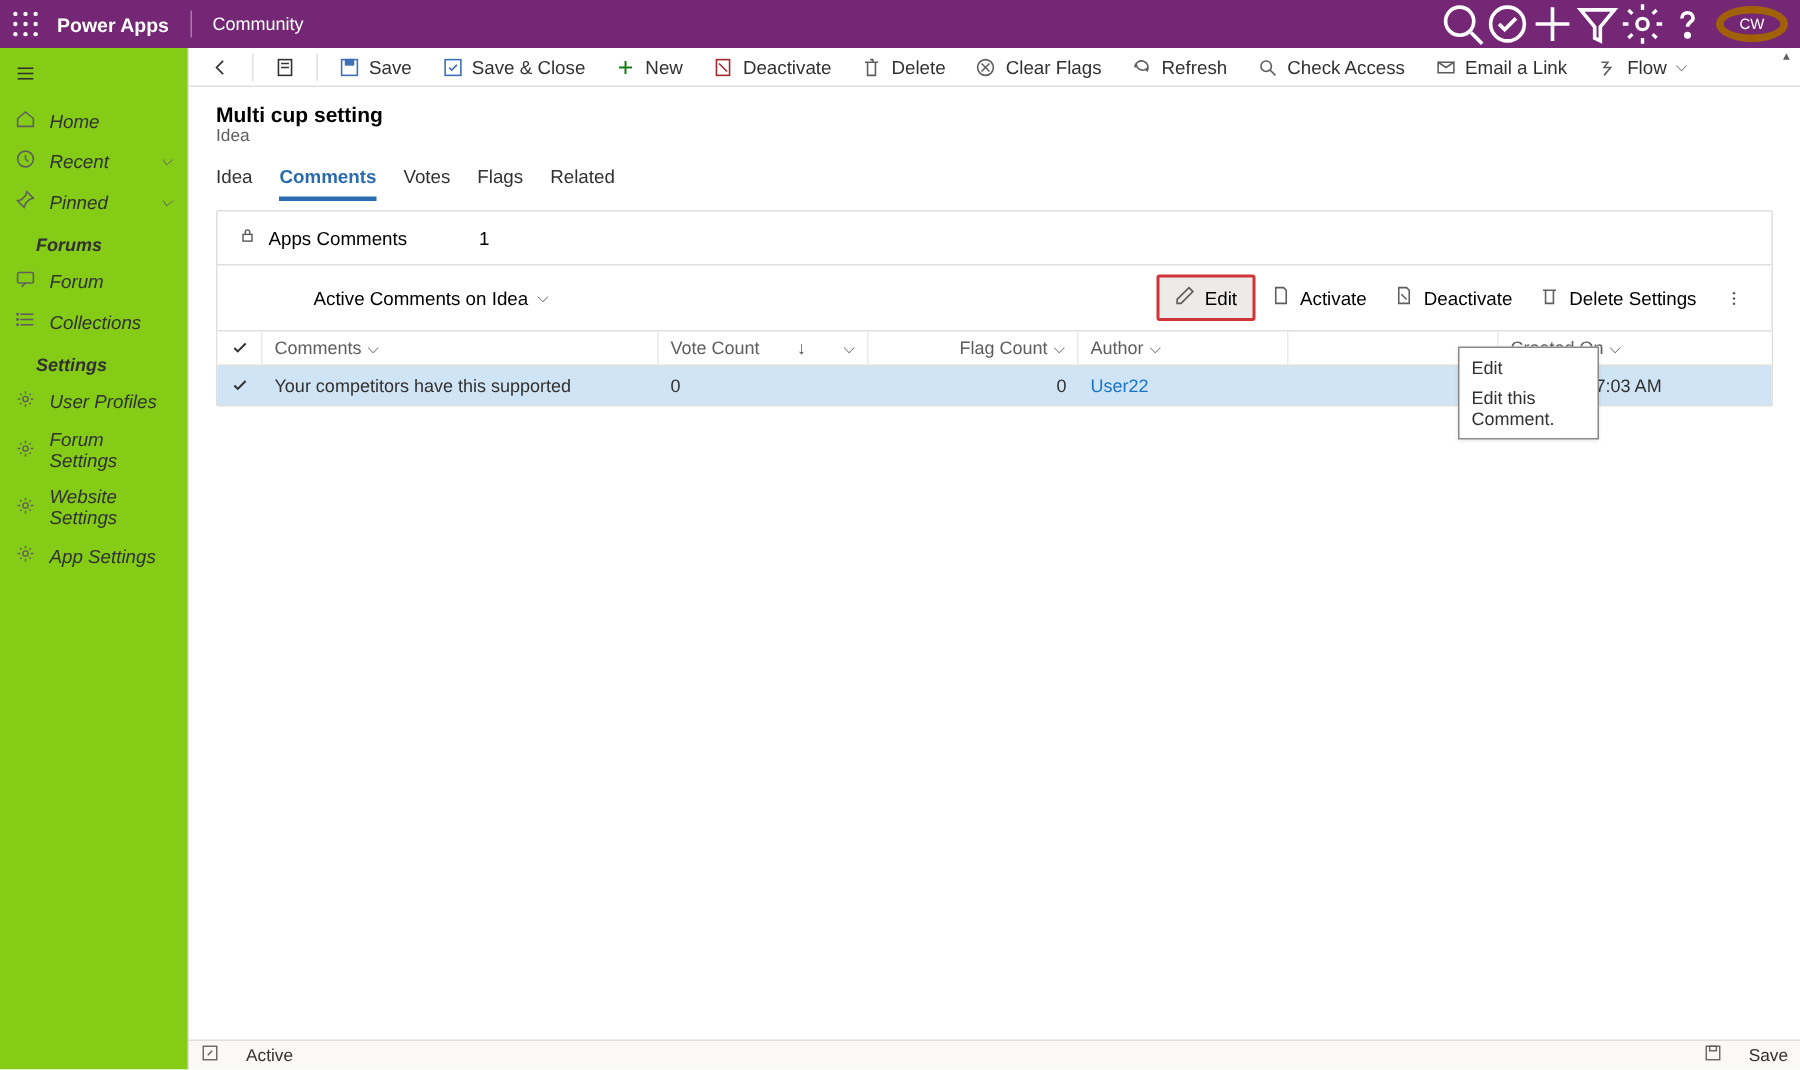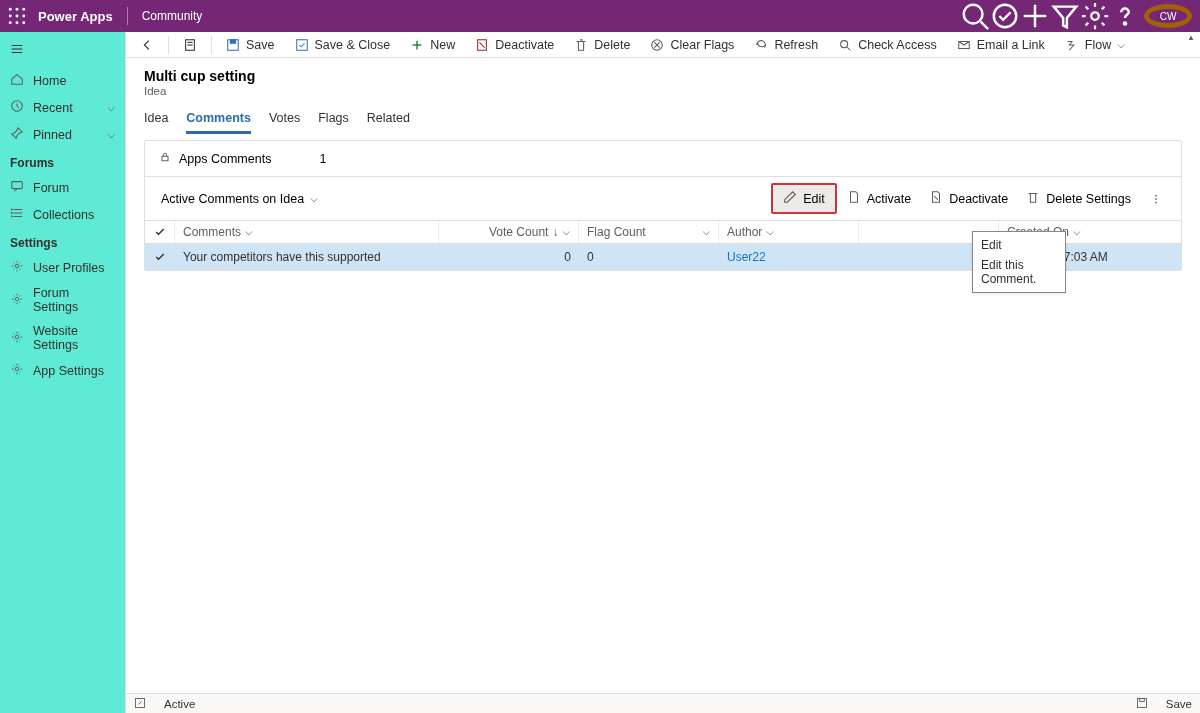--- a/index.html
+++ b/index.html
@@ -10,25 +10,25 @@
 .top-header .waffle { width: 18px; height: 18px; display:flex; align-items:center; justify-content:center; margin-right: 12px; cursor:pointer; }
 .top-header .brand { font-weight: 600; font-size: 13px; margin-right: 14px; }
 .top-header .divider { width: 1px; height: 18px; background: rgba(255,255,255,0.4); margin-right: 14px; }
 .top-header .community { font-size: 12px; }
 .top-header .spacer { flex: 1; }
 .top-header .ticon { width: 30px; height: 32px; display:flex; align-items:center; justify-content:center; cursor:pointer; }
 .top-header .avatar { width: 48px; height: 24px; border: 5px solid #a16207; border-radius: 50%; display:flex; align-items:center; justify-content:center; font-size: 10px; margin-left: 4px; cursor:pointer;}
 
 
 .shell { display:flex; height: calc(713px - 32px); }
-.leftnav { width: 126px; background: #5eead4; border-right: 1px solid #e1dfdd; padding-top: 6px; font-size: 12.5px; color:#323130; }
+.leftnav { width: 126px; background: #84cc16; border-right: 1px solid #e1dfdd; padding-top: 6px; font-size: 12.5px; color:#323130;font-style:italic; }
 .leftnav .hamburger { padding: 4px 10px 8px 10px; cursor:pointer; }
 .leftnav .navitem { display:flex; align-items:center; padding: 5px 10px; cursor:pointer; gap:9px; }
 .leftnav .navitem .chev { margin-left:auto; color:#605e5c; }
-.leftnav .section { padding: 8px 10px 4px 10px; font-weight:600; font-size:12px; color:#323130; }
+.leftnav .section { padding: 8px 10px 4px 24px; font-weight:600; font-size:12px; color:#323130; }
 .leftnav svg { width:14px; height:14px; }
 
 
 .main { flex:1; display:flex; flex-direction:column; position:relative; }
 
 
 .cmdbar { height: 26px; border-bottom: 1px solid #e1dfdd; display:flex; align-items:center; padding: 0 6px; gap: 4px; font-size:12.5px; color:#323130; }
 .cmdbar .cbtn { display:flex; align-items:center; gap:6px; padding: 3px 8px; cursor:pointer; border-radius:2px; }
 .cmdbar .sep { width:1px; height:18px; background:#e1dfdd; margin: 0 2px; }
 .cmdbar svg { width:14px; height:14px; }
@@ -41,37 +41,37 @@
 
 .tabs { display:flex; gap: 18px; padding: 14px 18px 0 18px; font-size: 12.5px; border-bottom: none; }
 .tabs .tab { padding-bottom: 6px; cursor:pointer; color:#323130; }
 .tabs .tab.active { border-bottom: 3px solid #2b6cb0; color:#2b6cb0; font-weight:600; }
 
 
 .card { margin: 6px 18px 0 18px; border:1px solid #e1dfdd; border-radius:2px; position:relative; }
 .card .summary { display:flex; align-items:center; padding: 10px 14px; font-size:12.5px; gap: 8px; border-bottom:1px solid #e1dfdd; }
 .card .summary .count { margin-left: 40px; }
 .card .toolbar { display:flex; align-items:center; padding: 6px 10px; gap: 2px; font-size:12.5px; }
-.card .toolbar .title { padding: 4px 6px; display:flex; align-items:center; gap:6px; }
+.card .toolbar .title { padding: 4px 6px; display:flex; align-items:center; gap:6px;margin-left:48px; }
 .card .toolbar .spacer { flex:1; }
 .card .toolbar .tbtn { display:flex; align-items:center; gap:6px; padding:4px 8px; cursor:pointer; }
 .card .toolbar .tbtn.highlight { background:#edebe9; border:2px solid #d13438; border-radius:2px; padding: 5px 10px; }
 .card .toolbar svg { width:14px; height:14px; }
 
 
 .grid { font-size:12px; color:#323130; }
 .grid .ghead { display:flex; border-top:1px solid #e1dfdd; border-bottom:1px solid #e1dfdd; background:#fff; }
 .grid .gcell { padding: 4px 8px; display:flex; align-items:center; gap:4px; color:#605e5c; border-right:1px solid #edebe9; }
 .grid .gcell:last-child { border-right:none; }
 .grid .grow { display:flex; background:#cfe4f5; }
 .grid .grow .gcell { color:#323130; border-right:none; padding:6px 8px; }
 .grid .c-check { width:30px; justify-content:center; }
 .grid .c-comments { flex: 0 0 264px; }
-.grid .c-vote { flex: 0 0 140px; justify-content:flex-end; }
-.grid .c-flag { flex: 0 0 140px; justify-content:space-between; }
+.grid .c-vote { flex: 0 0 140px; justify-content:space-between; }
+.grid .c-flag { flex: 0 0 140px; justify-content:flex-end; }
 .grid .c-author { flex: 0 0 140px; }
 .grid .c-spacer2 { flex: 0 0 140px; }
 .grid .c-created { flex: 1; }
 .author-link { color:#1a73c7; cursor:pointer; }
 
 
 .tooltip { position:absolute; top: 199px; left: 846px; width: 94px; background:#fff; border:1px solid #8a8886; padding: 6px 8px; font-size:12px; color:#323130; box-shadow: 0 1px 3px rgba(0,0,0,0.1); z-index:10; }
 .tooltip .tt-title { margin-bottom:6px; }
 
 

